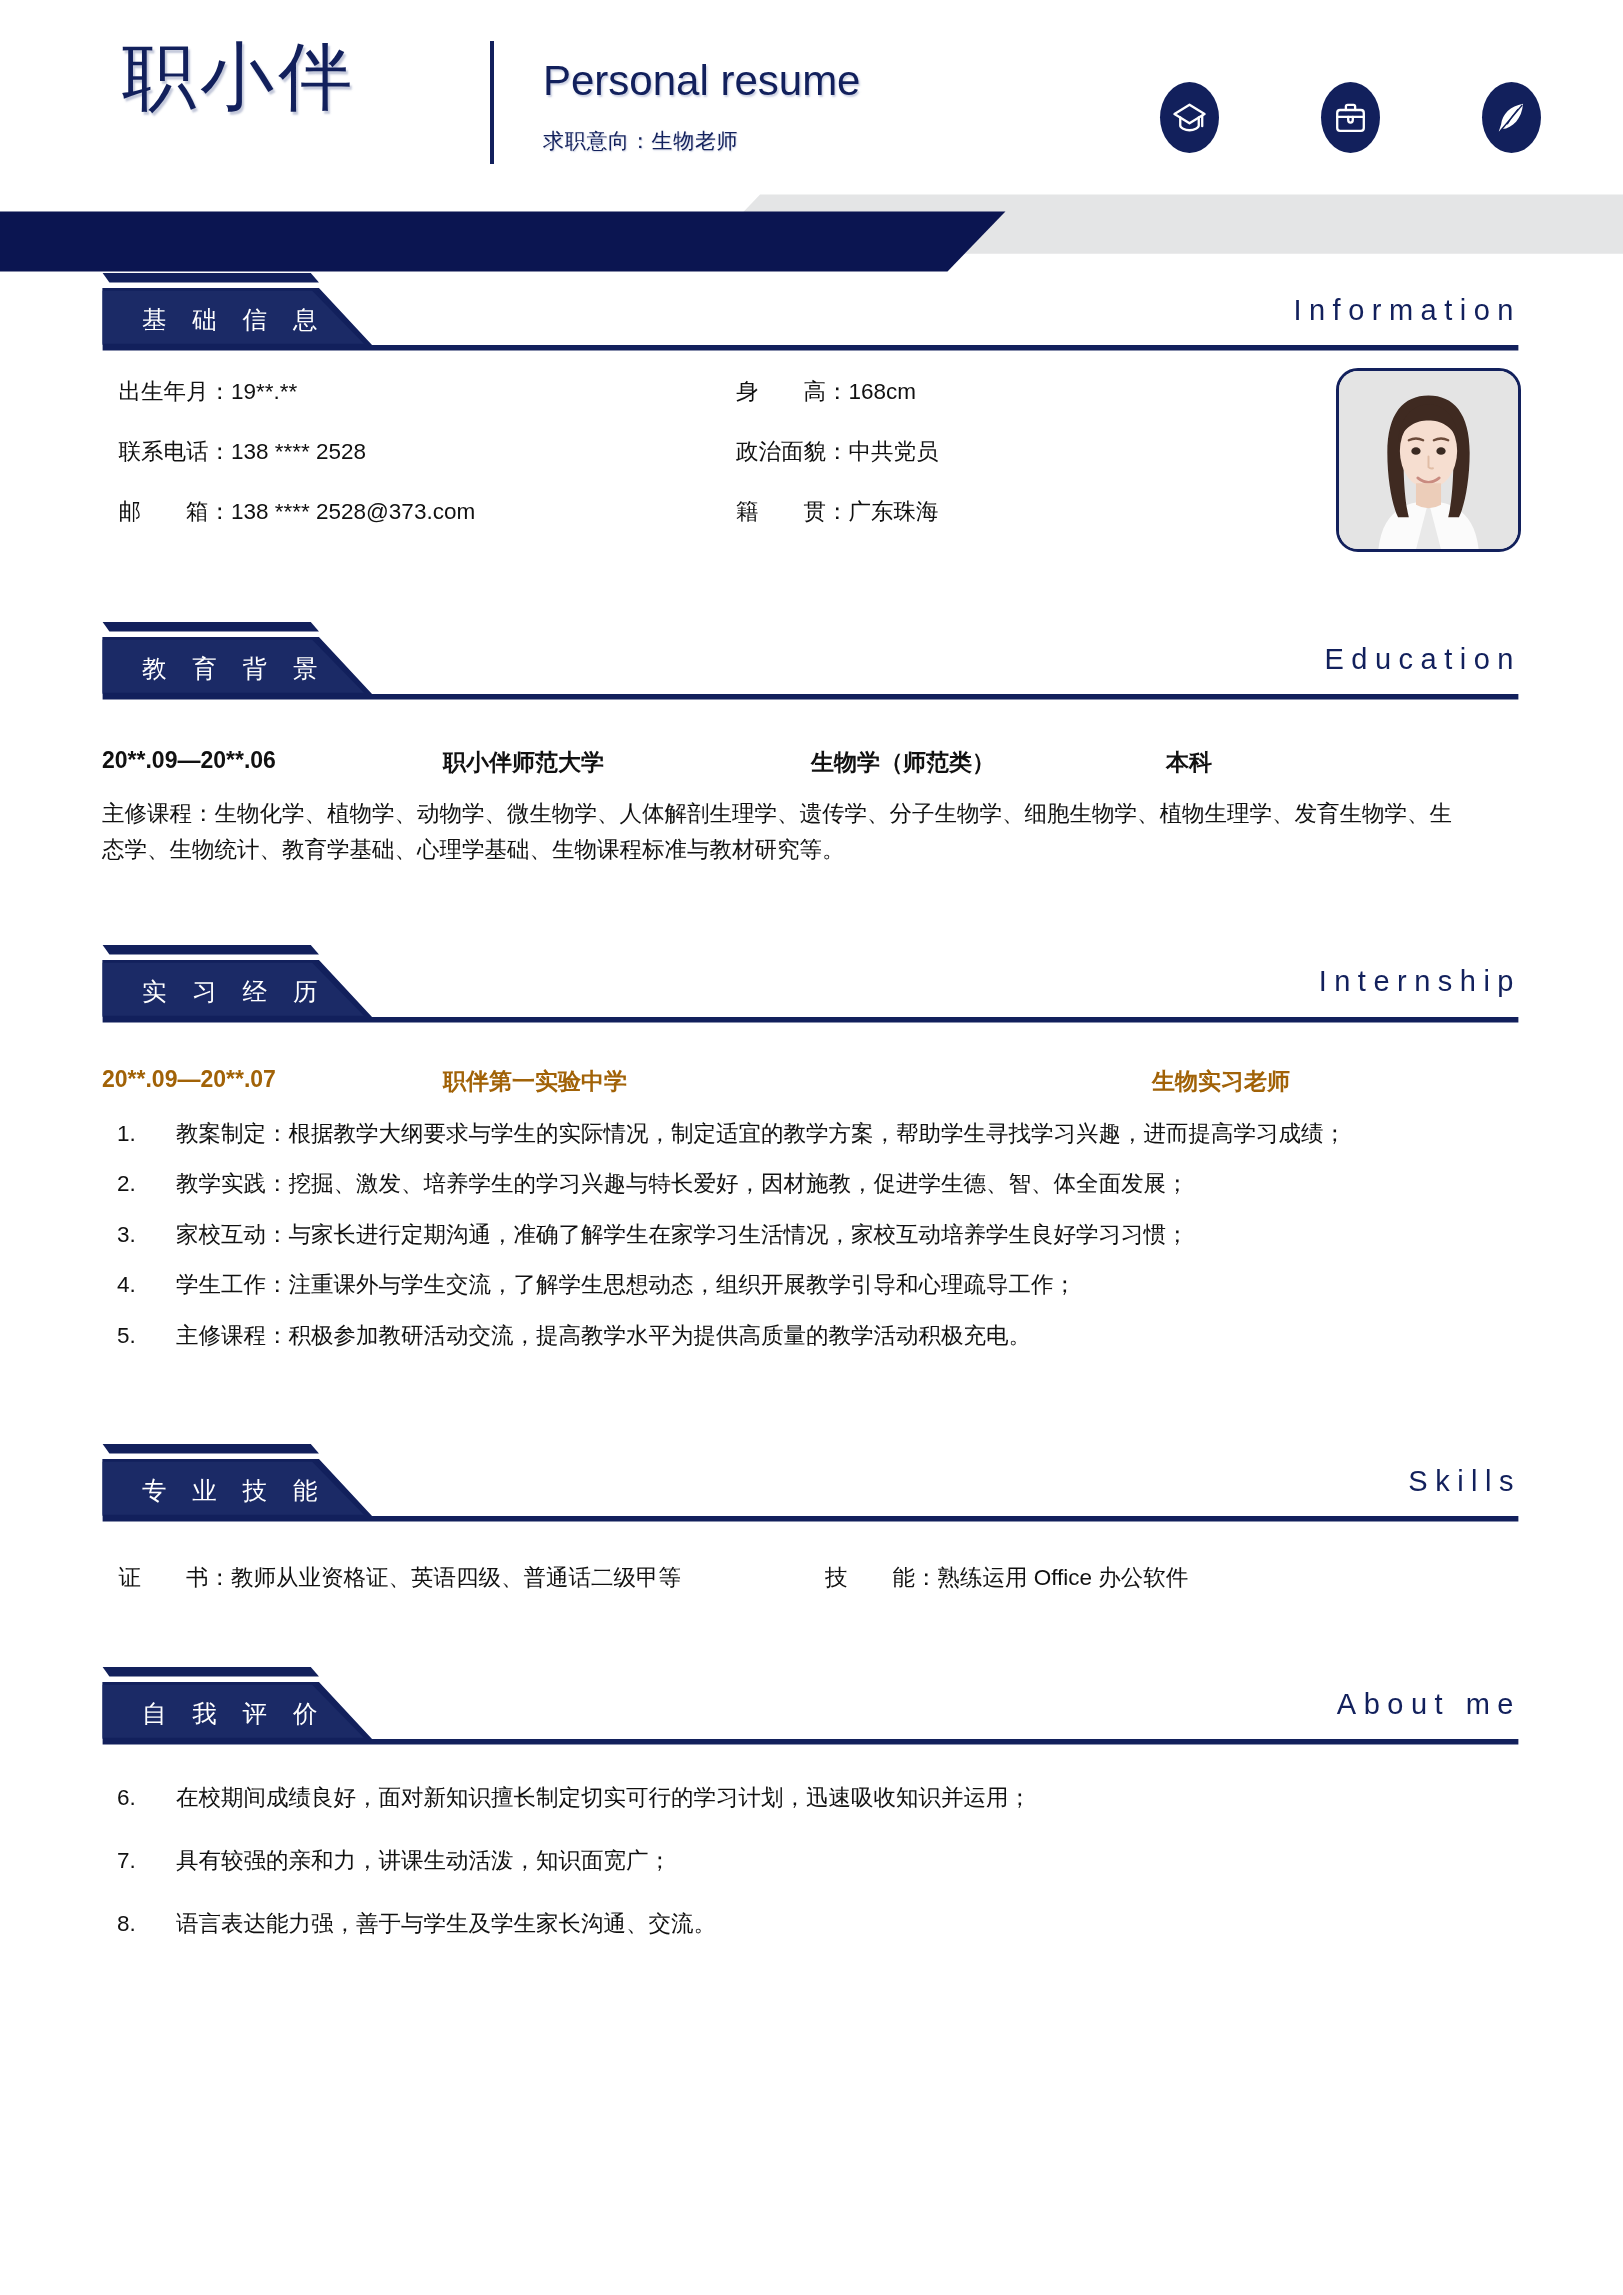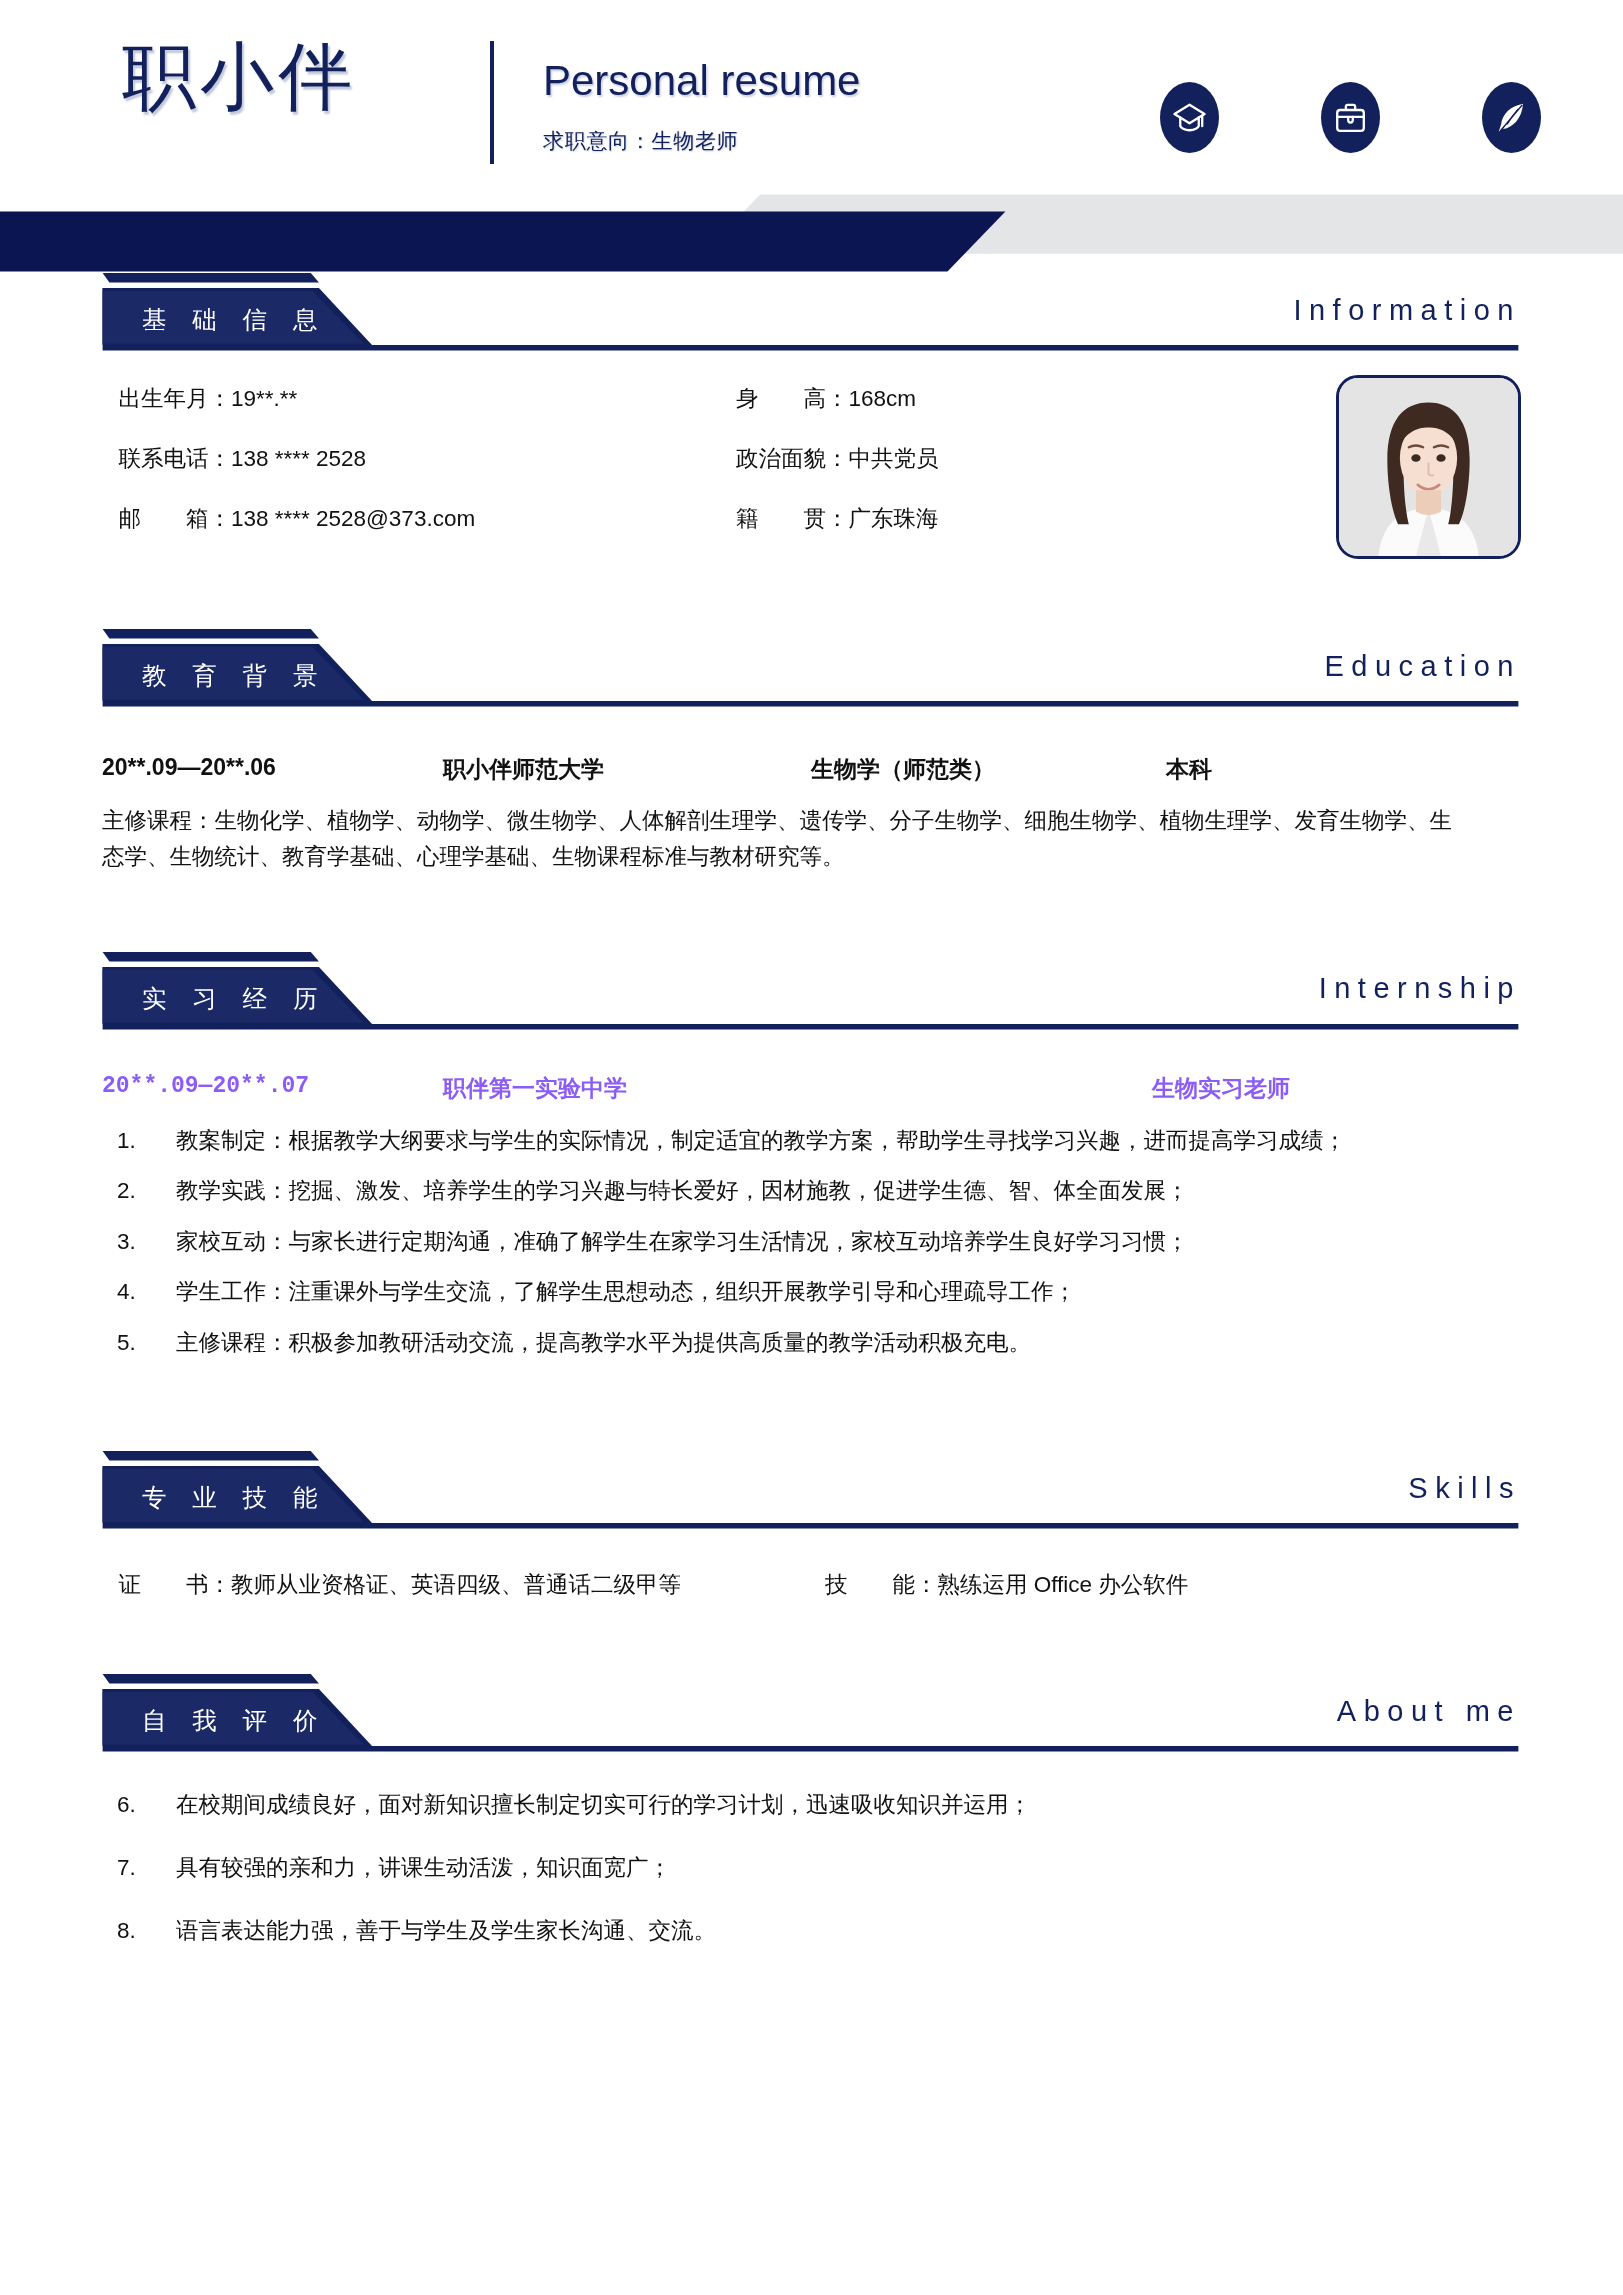--- a/index.html
+++ b/index.html
@@ -68,21 +68,21 @@
     color:#fff; font-size:24.5px; letter-spacing:9.5px;
     font-weight:400; white-space:nowrap;text-align:right;
   }
   .sec-en {
     position:absolute; right:0px; top:20.5px;
     color:#12205c; font-size:29px; letter-spacing:7.5px;
     font-weight:400;
   }
 
   
-  .info-wrap { position:relative; margin:27px 102px 0 102px; height:170px; }
+  .info-wrap { position:relative; margin:20px 102px 0 102px; height:170px; }
   .info-col { position:absolute; top:0; }
   .info-col.c1 { left:16.4px; }
   .info-col.c2 { left:634px; }
   .info-row { height:60px; font-size:22.5px; color:#111; white-space:pre; }
   .photo {
     position:absolute; right:0px; top:-8.2px;
     width:185px; height:184px;
     border:3.4px solid #12205c; border-radius:22px;
     overflow:hidden; background:#e4e4e4;
   }
@@ -93,21 +93,21 @@
   .edu-line1 { position:relative; height:42px; font-size:23px; font-weight:bold; color:#111; }
   .edu-line1 span { position:absolute; top:0; white-space:nowrap; }
   .e-date { left:0px; }
   .e-school { left:341px; }
   .e-major { left:709px; }
   .e-degree { left:1064px; }
   .edu-courses { margin-top:6.8px; font-size:22.5px; line-height:1.62; color:#111; max-width:1350px; }
 
   
   .intern-wrap { margin:38px 102px 0 102px; }
-  .intern-line1 { position:relative; height:50px; font-size:23px; font-weight:bold; color:#8b5cf6;font-family:Liberation Mono, monospace; }
+  .intern-line1 { position:relative; height:50px; font-size:23px; font-weight:bold; color:#a16207; }
   .intern-line1 span { position:absolute; top:0; white-space:nowrap; }
   .i-date { left:0px; }
   .i-org { left:341px; }
   .i-role { left:1050px; }
 
   ol.items { list-style:none; margin:0; padding:0; }
   ol.items li {
     position:relative;
     padding-left:74px;
     font-size:22.5px; line-height:1.58; color:#111;

